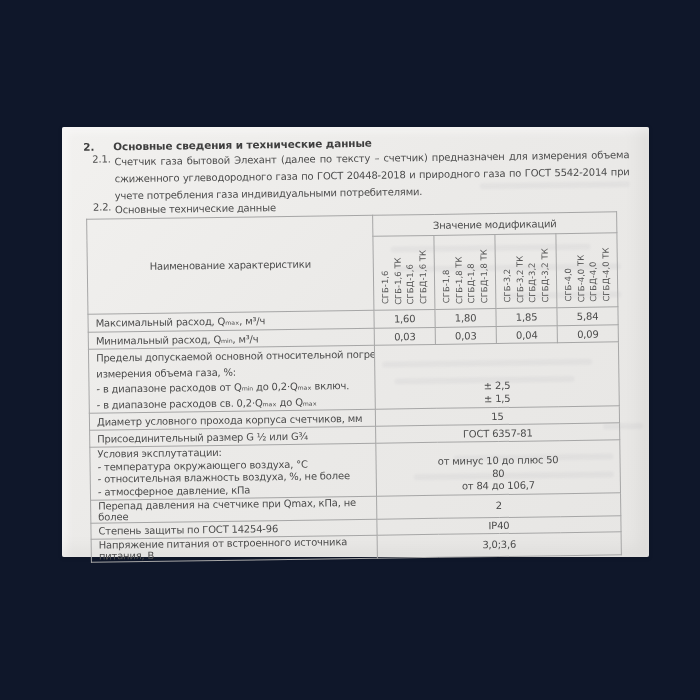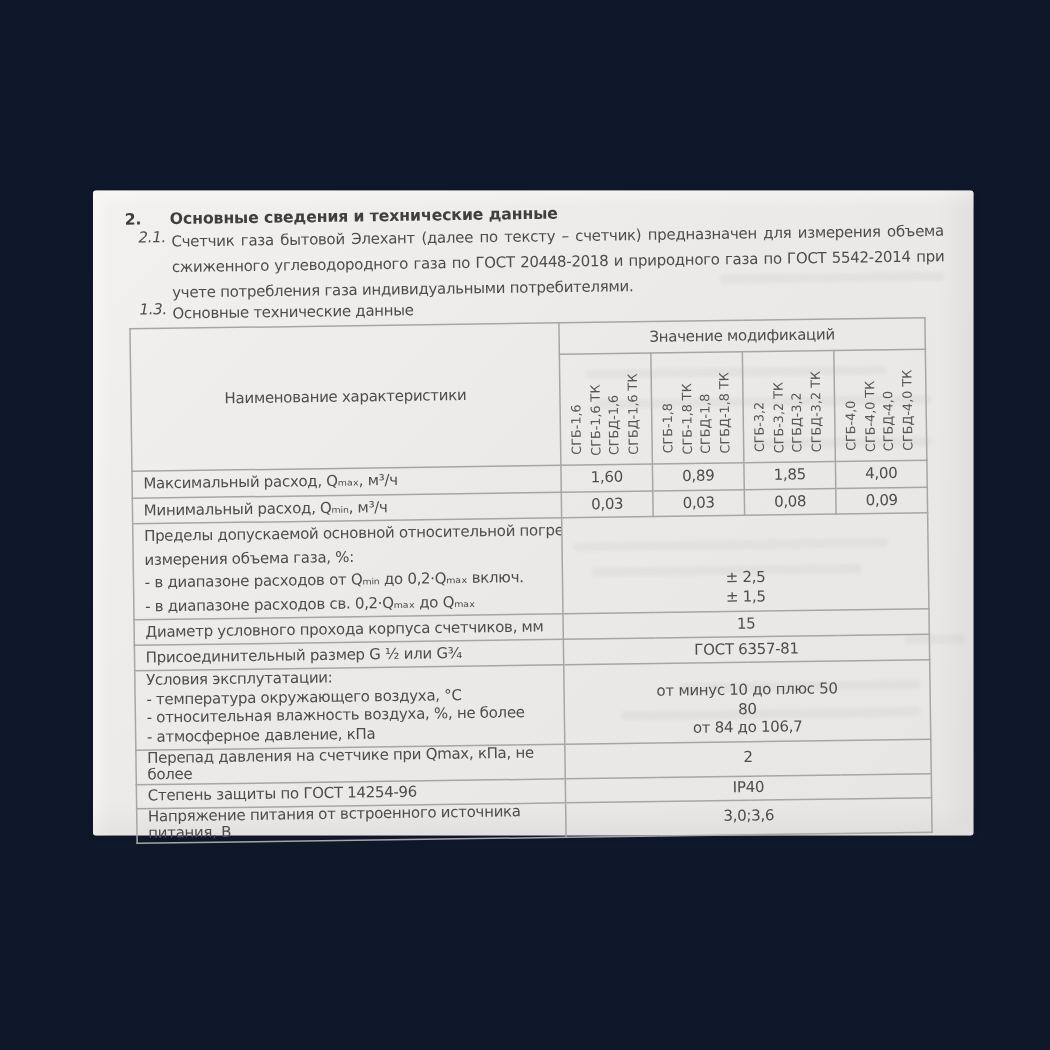--- a/index.html
+++ b/index.html
@@ -19,21 +19,21 @@
   }
   .tilt{position:absolute;inset:0;transform:rotate(-0.8deg);transform-origin:50% 52%;}
   
   .bleed{position:absolute;height:6px;border-radius:3px;background:#6e6e7e;opacity:0.06;filter:blur(1px);}
   
   .heading{position:absolute;top:10px;left:24px;font-size:10.5px;font-weight:bold;color:#3f3f3f;letter-spacing:-0.1px;}
   .h-num{display:inline-block;width:16px;}
   .h-title{display:inline-block;margin-left:14px;}
   
   .clause{position:absolute;left:33px;color:#4c4c4c;font-size:10px;letter-spacing:-0.2px;}
-  .c-num{position:absolute;left:0;top:0;font-style:italic;}
+  .c-num{position:absolute;left:0;top:0;}
   .c-text{margin-left:22px;width:515px;line-height:17px;text-align:justify;}
   .c21{top:23px;}
   .c22{top:71px;}
   .c22 .c-text{text-align:left;}
   
   table.spec{
     position:absolute;left:26px;top:88px;width:530px;
     border-collapse:collapse;table-layout:fixed;
     font-size:10px;color:#4c4c4c;letter-spacing:-0.2px;
   }
@@ -76,21 +76,21 @@
       <div class="heading">
         <span class="h-num">2.</span><span class="h-title">Основные сведения и технические данные</span>
       </div>
 
       <div class="clause c21">
         <span class="c-num">2.1.</span>
         <div class="c-text">Счетчик газа бытовой Элехант (далее по тексту – счетчик) предназначен для измерения объема сжиженного углеводородного газа по ГОСТ 20448-2018 и природного газа по ГОСТ 5542-2014 при учете потребления газа индивидуальными потребителями.</div>
       </div>
 
       <div class="clause c22">
-        <span class="c-num">1.3.</span>
+        <span class="c-num">2.2.</span>
         <div class="c-text">Основные технические данные</div>
       </div>
 
       <table class="spec">
         <colgroup>
           <col style="width:286px">
             <col style="width:61px">
             <col style="width:61px">
             <col style="width:61px">
             <col style="width:61px">
@@ -111,29 +111,29 @@
             <span class="rot">СГБ-3,2</span><span class="rot">СГБ-3,2 ТК</span><span class="rot">СГБД-3,2</span><span class="rot">СГБД-3,2 ТК</span>
           </td>
           <td class="grp">
             <span class="rot">СГБ-4,0</span><span class="rot">СГБ-4,0 ТК</span><span class="rot">СГБД-4,0</span><span class="rot">СГБД-4,0 ТК</span>
           </td>
         </tr>
 
         <tr style="height:18px">
           <td class="lbl">Максимальный расход, Qₘₐₓ, м³/ч</td>
           <td class="val">1,60</td>
-          <td class="val">0,89</td>
+          <td class="val">1,80</td>
           <td class="val">1,85</td>
-          <td class="val">4,00</td>
+          <td class="val">5,84</td>
         </tr>
         <tr style="height:17px">
           <td class="lbl">Минимальный расход, Qₘᵢₙ, м³/ч</td>
           <td class="val">0,03</td>
           <td class="val">0,03</td>
-          <td class="val">0,08</td>
+          <td class="val">0,04</td>
           <td class="val">0,09</td>
         </tr>
 
         <tr style="height:63px">
           <td class="lbl-multi lh15">
             <div>Пределы допускаемой основной относительной погрешности</div>
             <div>измерения объема газа, %:</div>
             <div>- в диапазоне расходов от Qₘᵢₙ до  0,2·Qₘₐₓ включ.</div>
             <div>- в диапазоне расходов св. 0,2·Qₘₐₓ до Qₘₐₓ</div>
           </td>

